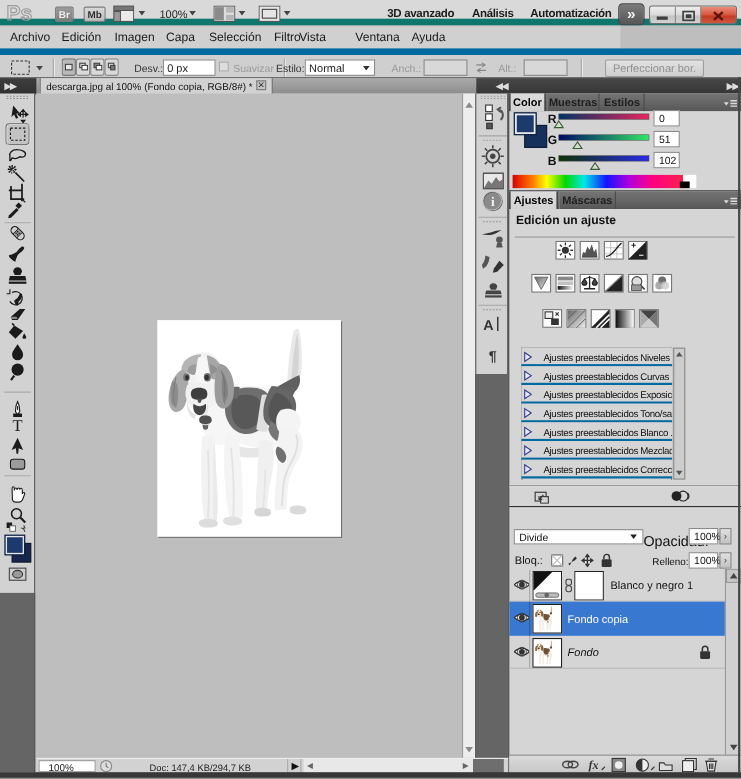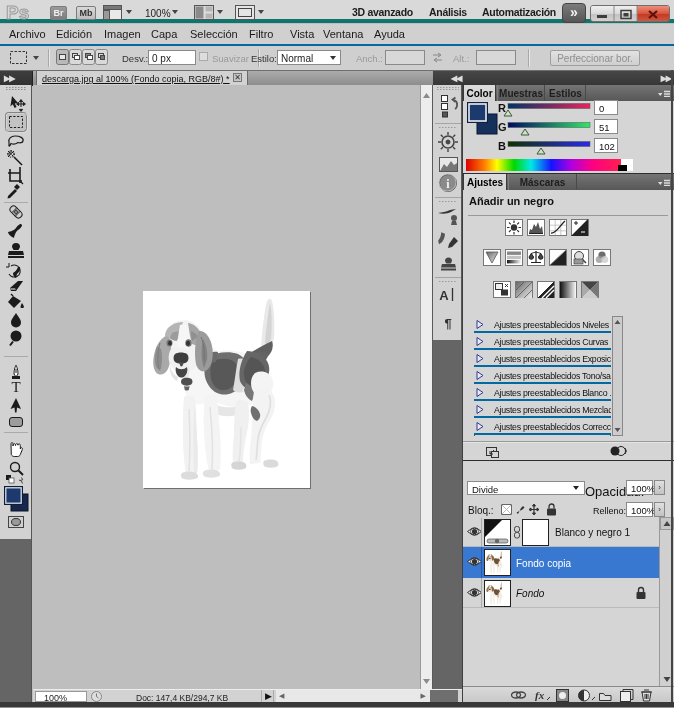--- a/index.html
+++ b/index.html
@@ -1,43 +1,43 @@
 <!DOCTYPE html>
 <html><head>
 <meta charset="utf-8">
 <style>
 * { margin:0; padding:0; box-sizing:border-box; }
 body { font-family:"Liberation Sans", sans-serif; }
 #app { position:relative; width:674px; height:708px; overflow:hidden; background:#bebebe; font-size:11px; color:#111; }
 .abs { position:absolute; }
 
-#titlebar { left:0; top:0; width:674px; height:23px; background:#d9d9d9; border-bottom:4px solid #0f766e; }
+#titlebar { left:0; top:0; width:674px; height:23px; background:#d9d9d9; border-bottom:6px solid #0f766e; }
 #pslogo { left:6px; top:2px; font-size:19px; font-weight:bold; color:transparent; -webkit-text-stroke:1px #9b9b9b; letter-spacing:0px; }
 .tbtn { position:absolute; top:6px; height:14px; border:1px solid #7c7c7c; border-radius:2px; font-size:9px; font-weight:bold; text-align:center; line-height:12px; }
 #brbtn { left:50px; width:17px; background:linear-gradient(180deg,#9a9a9a,#7e7e7e); color:#f0f0f0; }
 #mbbtn { left:76px; width:20px; background:linear-gradient(180deg,#d8d8d8,#bdbdbd); color:#333; }
 .tico { position:absolute; top:5px; }
 .tdrop { position:absolute; top:10px; width:0; height:0; border-left:3.5px solid transparent; border-right:3.5px solid transparent; border-top:4px solid #444; }
 #zoomtxt { left:145px; top:8px; font-size:10px; color:#222; }
 .wsbtn { position:absolute; top:6px; font-size:10.5px; font-weight:bold; color:#1c1c1c; letter-spacing:-0.3px; }
 #chevbtn { left:562px; top:3px; width:24px; height:20px; background:linear-gradient(180deg,#7b7b7b,#565656); border:1px solid #444; border-radius:4px; color:#f2f2f2; text-align:center; line-height:17px; font-size:14px; font-weight:bold; }
 #winbtns { left:590px; top:5px; width:80px; height:17px; border:1px solid #6f6f6f; border-radius:3px; overflow:hidden; }
 
-#menubar { left:0; top:24px; width:674px; height:20px; background:#d0d0d0; }
+#menubar { left:0; top:24px; width:564px; height:20px; background:#d0d0d0; }
 .mitem { position:absolute; top:4px; font-size:11px; color:#1a1a1a; }
 
-#optbar { left:0; top:44px; width:674px; height:26px; background:#cfcfcf; border-top:2px solid #0369a1; }
+#optbar { left:0; top:44px; width:674px; height:26px; background:#cfcfcf; border-top:6px solid #0369a1; }
 .olabel { position:absolute; top:7px; font-size:9.5px; color:#333; }
 .olabel.dis { color:#9a9a9a; }
 .oinput { position:absolute; top:4px; height:15px; background:#fff; border:1px solid #898989; font-size:10px; padding:2px 3px 0 3px; color:#222; }
 .oinput.dis { background:#d8d8d8; color:#aaa; }
 .osep { position:absolute; top:3px; width:1px; height:18px; background:#a8a8a8; box-shadow:1px 0 0 #e8e8e8; }
 
 #tabrow { left:0; top:70px; width:674px; height:15px; background:linear-gradient(180deg,#ababab,#8d8d8d); border-top:1px solid #6e6e6e; }
-#doctab { left:36px; top:0px; width:212px; height:15px; background:#d2d2d2; border-left:1px solid #6a6a6a; border-right:1px solid #6a6a6a; font-size:9px; padding:3px 0 0 5px; color:#111; white-space:nowrap;text-decoration:underline; }
+#doctab { left:36px; top:0px; width:212px; height:15px; background:#d2d2d2; border-left:1px solid #6a6a6a; border-right:1px solid #6a6a6a; font-size:9px; padding:3px 0 0 5px; color:#111; white-space:nowrap; }
 
 #toolbar { left:0; top:85px; width:32px; height:454px; background:#d2d2d2; border-right:1px solid #555; }
 #toolbarbelow { left:0; top:539px; width:32px; height:163px; background:#656565; border-right:1px solid #555; }
 
 #canvas { left:33px; top:85px; width:387px; height:604px; background:#bebebe; }
 #docimg { position:absolute; left:110px; top:206px; width:167px; height:197px; background:#fff; box-shadow:1px 1px 0 #6f6f6f; }
 
 #vscroll { left:420px; top:85px; width:12px; height:604px; background:#ededed; border-left:1px solid #9a9a9a; }
 
 #stripheader { left:432px; top:70px; width:30px; height:15px; }
@@ -114,21 +114,21 @@
       </svg>
     </div>
   </div>
   <div id="menubar" class="abs">
     <div class="mitem" style="left:9px">Archivo</div>
     <div class="mitem" style="left:56px">Edición</div>
     <div class="mitem" style="left:104px">Imagen</div>
     <div class="mitem" style="left:151px">Capa</div>
     <div class="mitem" style="left:190px">Selección</div>
     <div class="mitem" style="left:249px">Filtro</div>
-    <div class="mitem" style="left:290px">Vista</div>
+    <div class="mitem" style="left:272px">Vista</div>
     <div class="mitem" style="left:323px">Ventana</div>
     <div class="mitem" style="left:374px">Ayuda</div>
   </div>
   <div id="optbar" class="abs">
     <svg class="abs" style="left:8px;top:3px" width="24" height="18">
       <rect x="2.5" y="2.5" width="16" height="12" fill="none" stroke="#333" stroke-dasharray="2.5 1.5"></rect>
     </svg>
     <div class="tdrop" style="left:33px;top:10px"></div>
     <div class="osep" style="left:48px"></div>
     <svg class="abs" style="left:56px;top:3px" width="52" height="18">
@@ -499,27 +499,27 @@
       <rect x="158" y="58" width="12" height="12" fill="#fff"></rect>
       <rect x="155" y="64" width="9" height="6" fill="#000"></rect>
     </svg>
     <div class="vbox" style="left:131px;top:15px;width:24px;height:15px">0</div>
     <div class="vbox" style="left:131px;top:34px;width:24px;height:15px">51</div>
     <div class="vbox" style="left:131px;top:53px;width:24px;height:15px">102</div>
 
     <div style="position:absolute;left:0;top:88px;width:212px;height:1px;background:#2e2e2e"></div>
     <div class="ptabbar" style="top:89px">
       <div class="ptab active" style="left:0;width:44px">Ajustes</div>
-      <div class="ptab" style="left:45px;width:69px;border-right:1px solid #4a4a4a;border-left:1px solid #7d7d7d">Máscaras</div>
+      <div class="ptab" style="left:45px;width:52px;border-right:1px solid #4a4a4a;border-left:1px solid #7d7d7d">Máscaras</div>
       <svg class="pmenuicon" width="15" height="8">
           <path d="M0,3 l4.5,0 -2.25,3 z" fill="#ddd"></path>
           <path d="M6,1.5 h9 M6,4 h9 M6,6.5 h9" stroke="#ddd" stroke-width="1.4"></path>
         </svg>
     </div>
-    <div class="abs" style="left:6px;top:110px;font-size:11px;font-weight:bold;color:#111">Añadir un negro</div>
+    <div class="abs" style="left:6px;top:110px;font-size:11px;font-weight:bold;color:#111">Edición un ajuste</div>
     <div class="abs" style="left:5px;top:130px;width:200px;height:1px;background:#999"></div>
     <svg id="adjicons" class="abs" style="left:0;top:134px" width="212" height="84">
       <defs>
         <linearGradient id="gdiag" x1="0" y1="0" x2="1" y2="1">
             <stop offset="0" stop-color="#666"></stop>
             <stop offset="1" stop-color="#eee"></stop>
           </linearGradient>
         <linearGradient id="ggray" x1="0" y1="0" x2="1" y2="0">
             <stop offset="0" stop-color="#111"></stop>
             <stop offset="1" stop-color="#fafafa"></stop>

